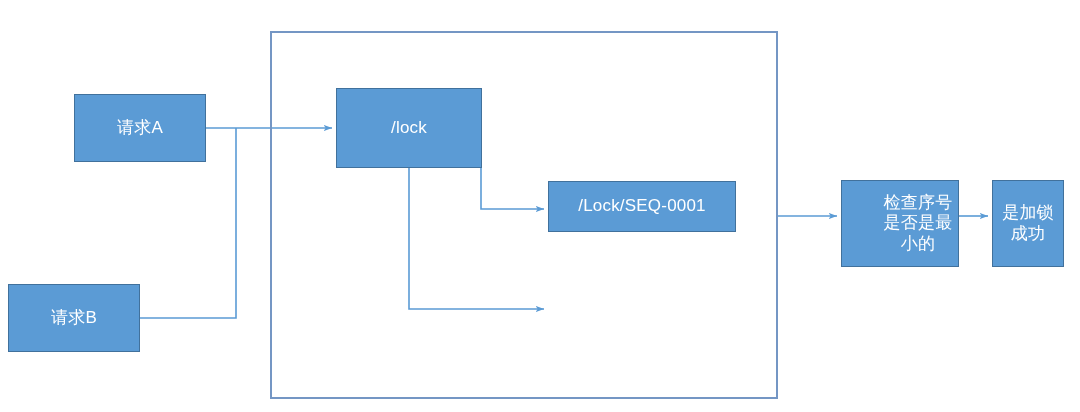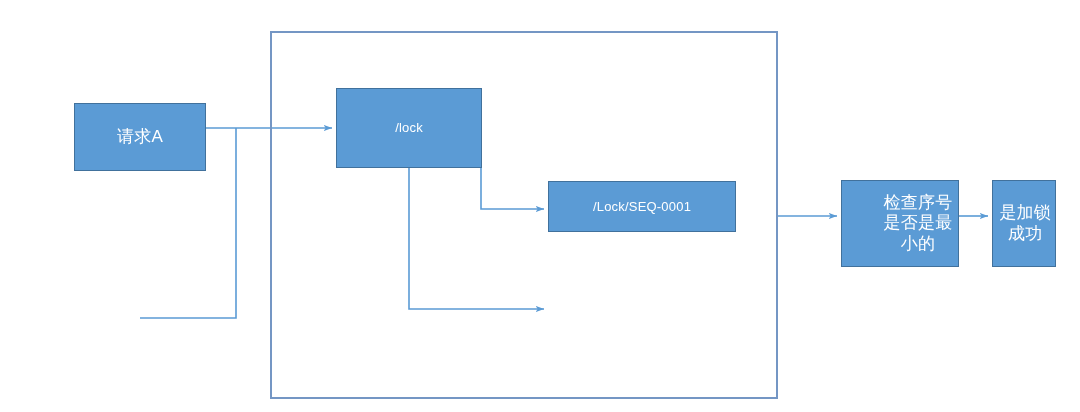--- a/index.html
+++ b/index.html
@@ -41,29 +41,29 @@
   }
   .node-label {
     display: block;
     white-space: pre-line;
     padding: 0 4px;
   }
   .node.cjk {
     font-size: 17px;
   }
   .node.latin {
-    font-size: 13px;
+    font-size: 17px;
   }
-  .node-req-a { left: 74px;  top: 94px;  width: 132px; height: 68px; margin-top: 9px; }
+  .node-req-a { left: 74px;  top: 94px;  width: 132px; height: 68px; }
   .node-req-b { left: 8px;   top: 284px; width: 132px; height: 68px; }
   .node-lock  { left: 336px; top: 88px;  width: 146px; height: 80px; }
   .node-seq1  { left: 548px; top: 181px; width: 188px; height: 51px; }
   .node-seq2  { left: 548px; top: 281px; width: 188px; height: 57px; }
   .node-check { left: 841px; top: 180px; width: 118px; height: 87px; font-size: 16px; padding-left: 36px; }
-  .node-succ  { left: 992px; top: 180px; width: 64px;  height: 87px; font-size: 16px; justify-content: flex-end; }
+  .node-succ  { left: 992px; top: 180px; width: 72px;  height: 87px; font-size: 16px; }
   .container-box {
     position: absolute;
     left: 270px;
     top: 31px;
     width: 508px;
     height: 368px;
     box-sizing: border-box;
     border: 2px solid #7496C4;
     background: transparent;
   }
@@ -92,20 +92,23 @@
 
     <path d="M959,216 L988,216" fill="none" stroke="#5B9BD5" stroke-width="1.6" marker-end="url(#arrowhead)"></path>
   </svg>
 
   <div class="container-box"></div>
 
   <div class="node node-req-a cjk">
     <span class="node-label">请求A</span>
   </div>
 
+  <div class="node node-req-b cjk">
+    <span class="node-label">请求B</span>
+  </div>
 
   <div class="node node-lock latin">
     <span class="node-label">/lock</span>
   </div>
 
   <div class="node node-seq1 latin">
     <span class="node-label">/Lock/SEQ-0001</span>
   </div>
 
 

